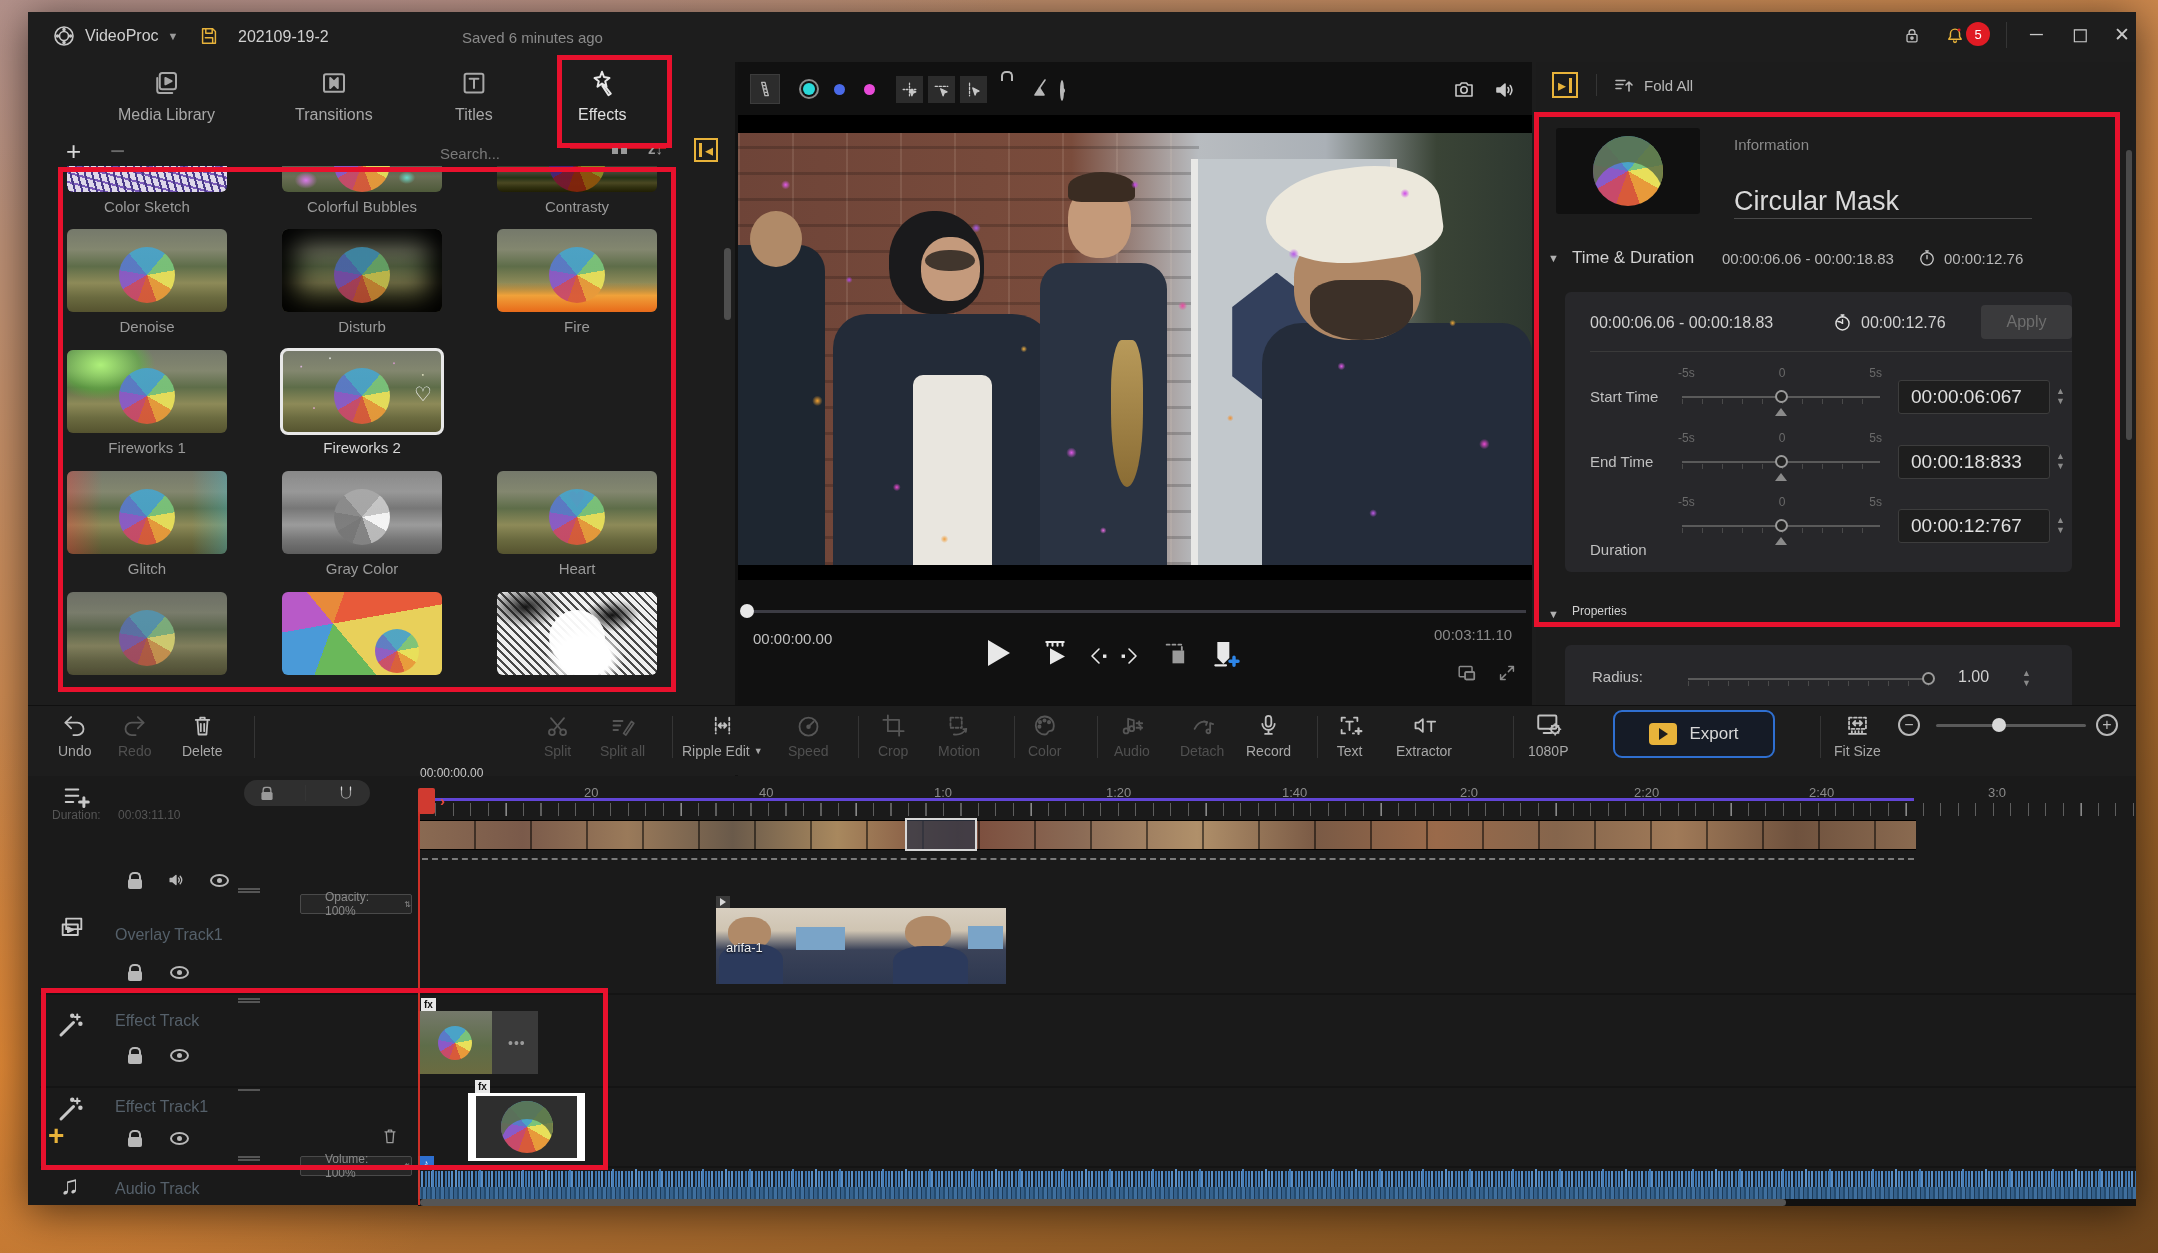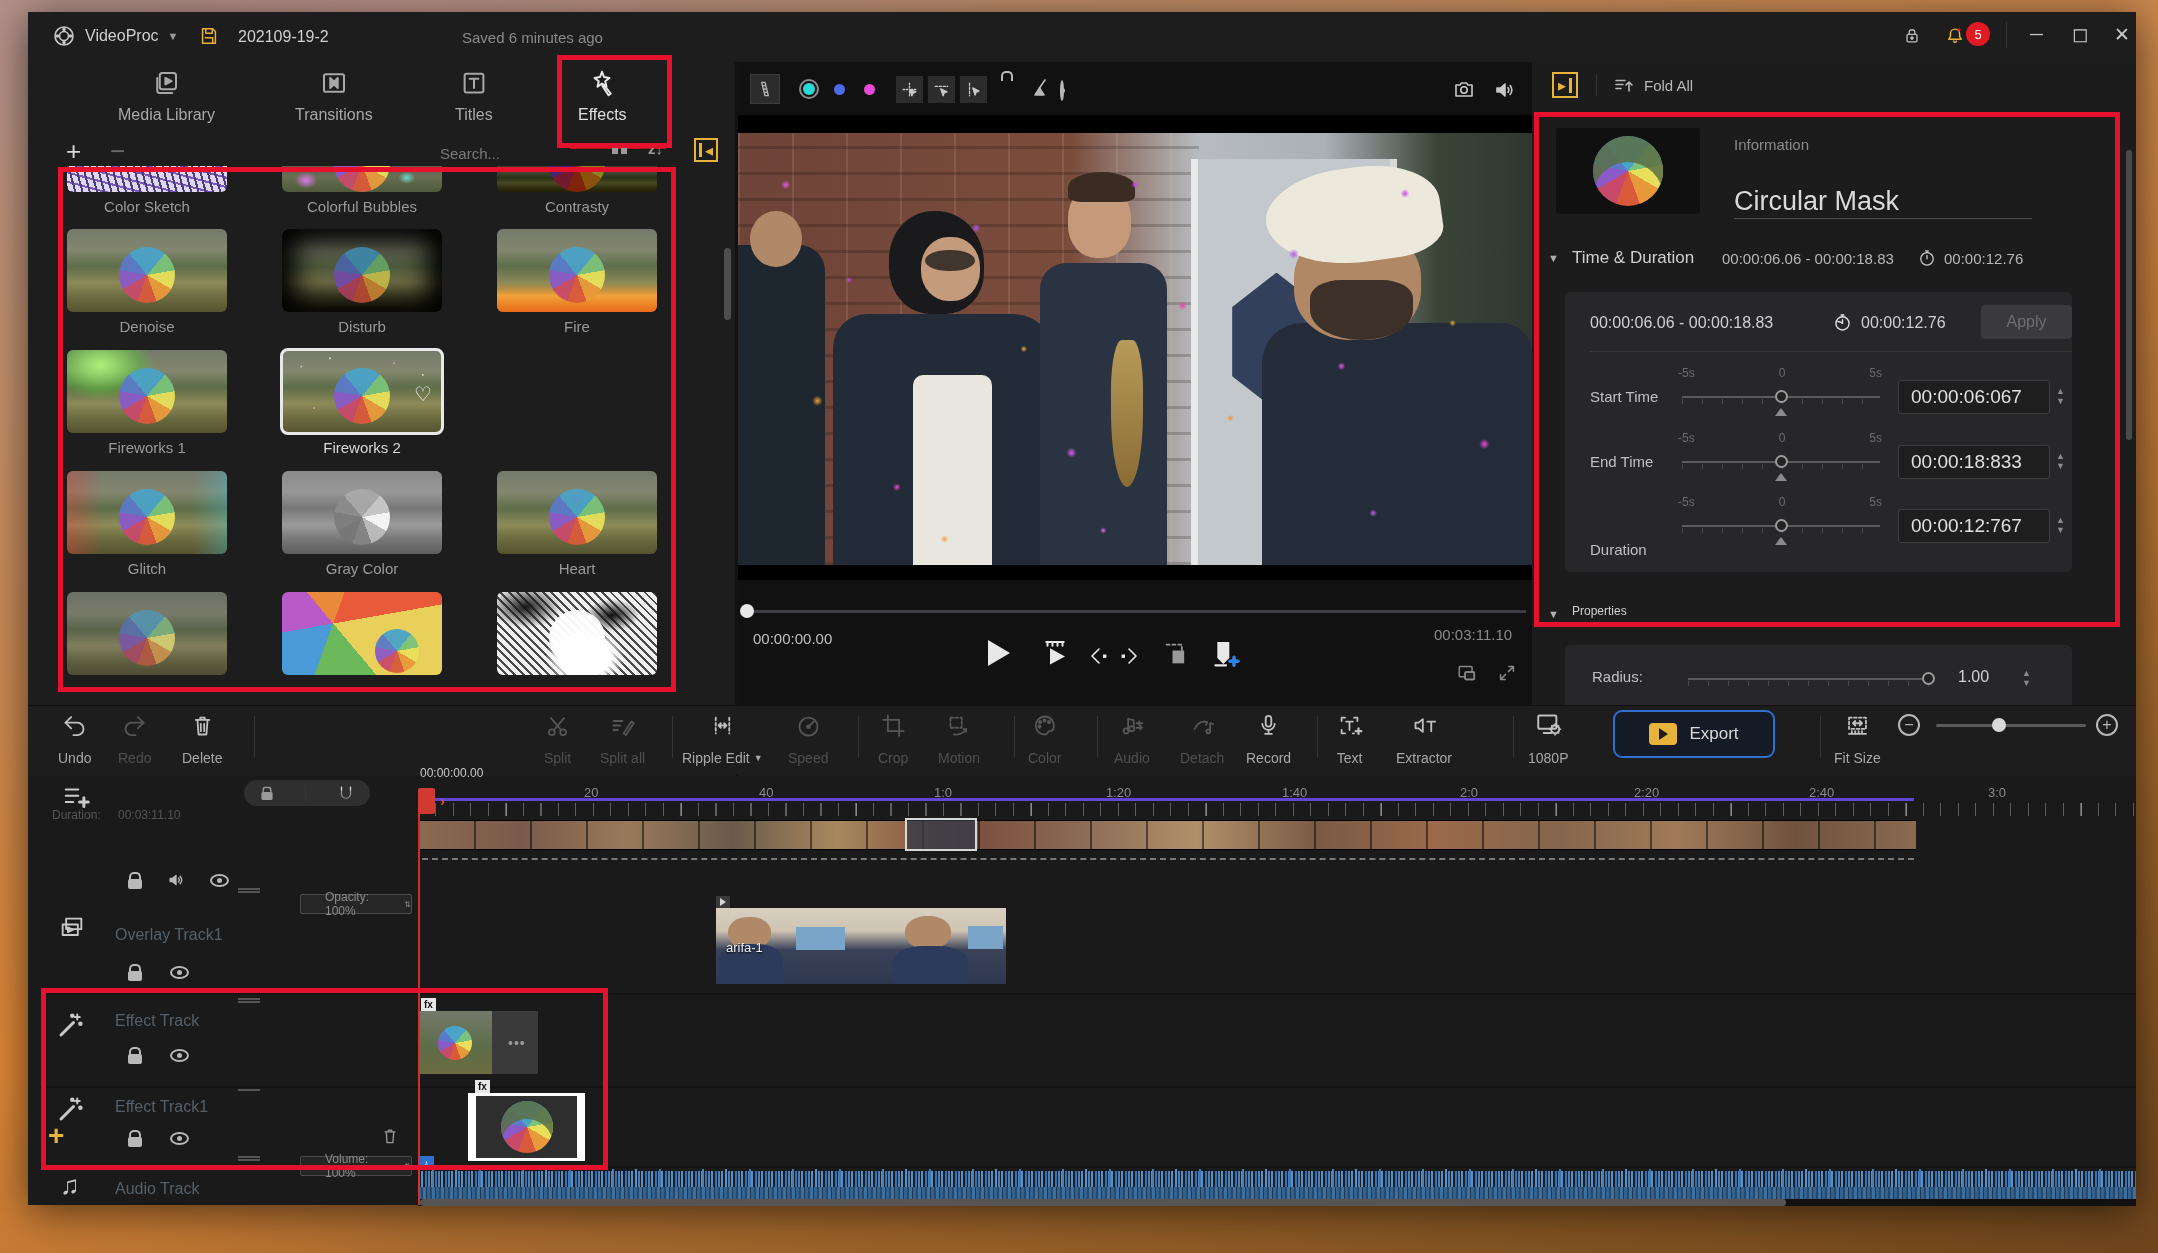--- a/index.html
+++ b/index.html
@@ -47,21 +47,21 @@
   .selthumb{outline:3px solid #e8e8e8;outline-offset:-1px;}
   
   .trk{position:absolute;height:2px;background:#5a5a5a;}
   .trkticks{position:absolute;height:5px;background:repeating-linear-gradient(90deg,#4a4a4a 0 1px,transparent 1px 20px);}
   .knob{position:absolute;width:13px;height:13px;border:2px solid #9a9a9a;border-radius:50%;background:#222;}
   .tri-up{position:absolute;width:0;height:0;border-left:6px solid transparent;border-right:6px solid transparent;border-bottom:8px solid #8a8a8a;}
   .valbox{position:absolute;background:#1e1e1e;border:1px solid #3d3d3d;border-radius:3px;color:#e0e0e0;font-size:19px;display:flex;align-items:center;padding-left:12px;}
   .spin{position:absolute;display:flex;flex-direction:column;gap:3px;color:#8a8a8a;font-size:9px;line-height:7px;}
   .tickrow{position:absolute;font-size:12px;color:#6a6a6a;width:250px;display:flex;justify-content:space-between;}
   
-  .tb{position:absolute;display:flex;flex-direction:column;align-items:center;gap:11px;color:#c0c0c0;}
+  .tb{position:absolute;display:flex;flex-direction:column;align-items:center;gap:4px;color:#c0c0c0;}
   .tb .lbl{color:#a8a8a8;}
   .tb.off{color:#565656;}
   .tb.off .lbl{color:#505050;}
   
   .trname{font-size:16px;color:#55606a;}
   .handle{position:absolute;width:22px;height:5px;border-top:2px solid #555;border-bottom:2px solid #555;}
   .field{position:absolute;background:#262626;border:1px solid #4a4a4a;border-radius:2px;color:#8a8a8a;font-size:12px;display:flex;align-items:center;justify-content:center;padding-left:24px;}
   .redbox{position:absolute;border:5px solid #e8112d;pointer-events:none;z-index:50;}
   .fxbadge{position:absolute;background:#e8e8e8;color:#111;font-size:10px;font-weight:bold;padding:0 3px;line-height:13px;z-index:5;}
   .eye{position:relative;width:19px;height:13px;border:2px solid currentColor;border-radius:50%;}

